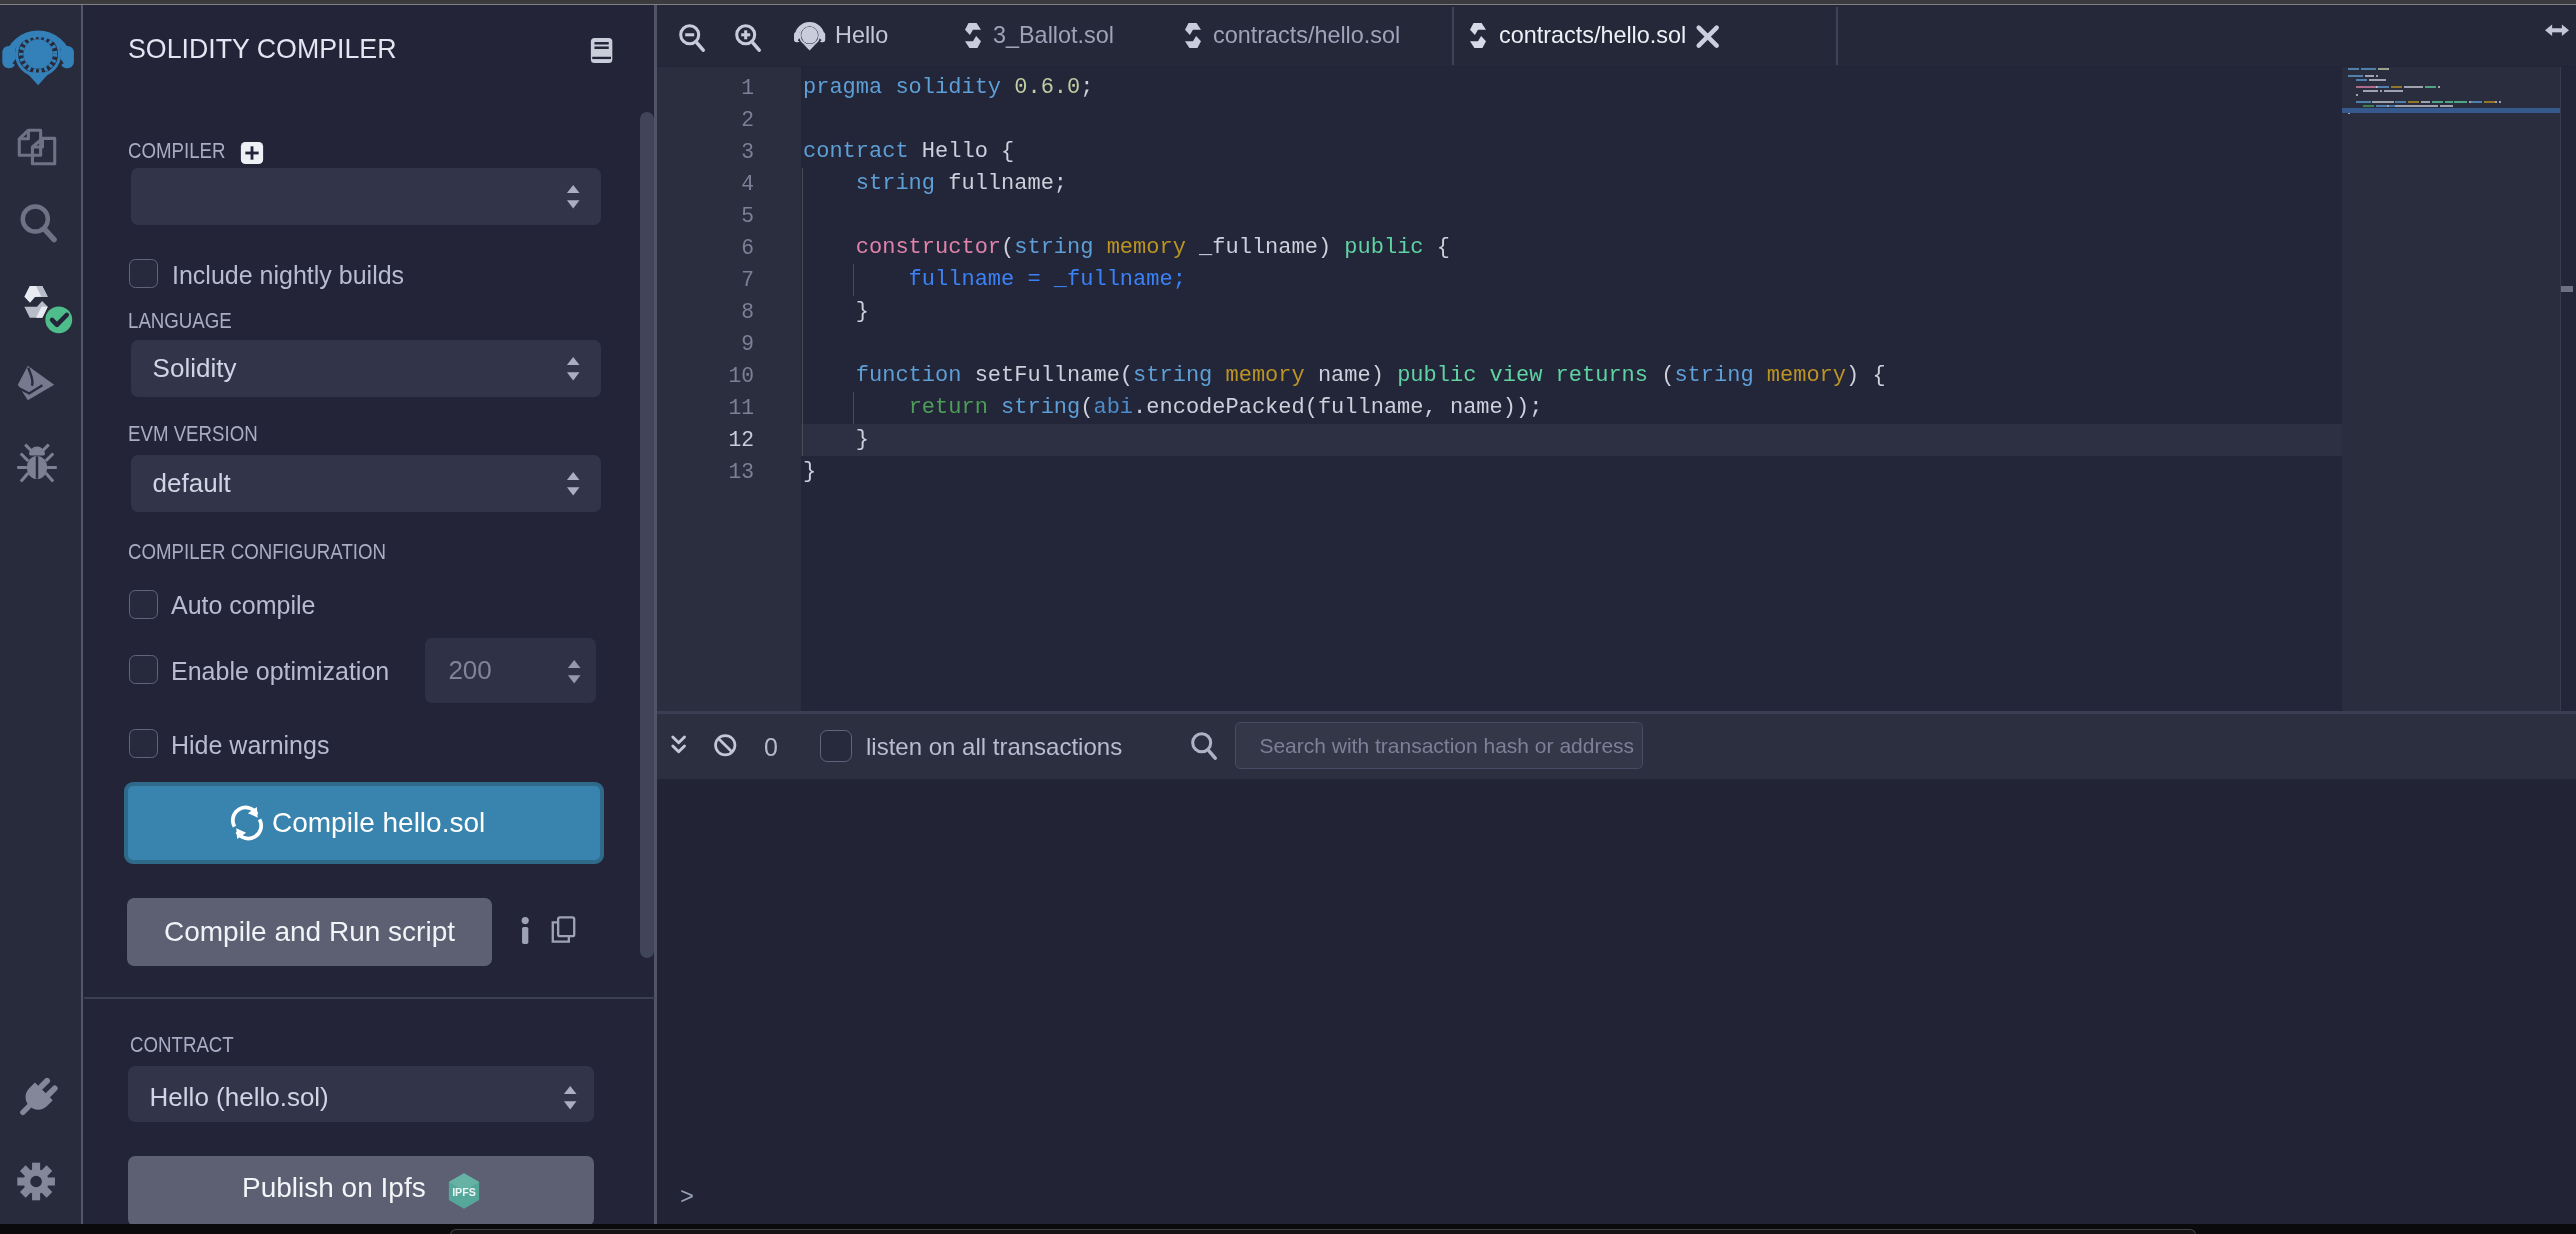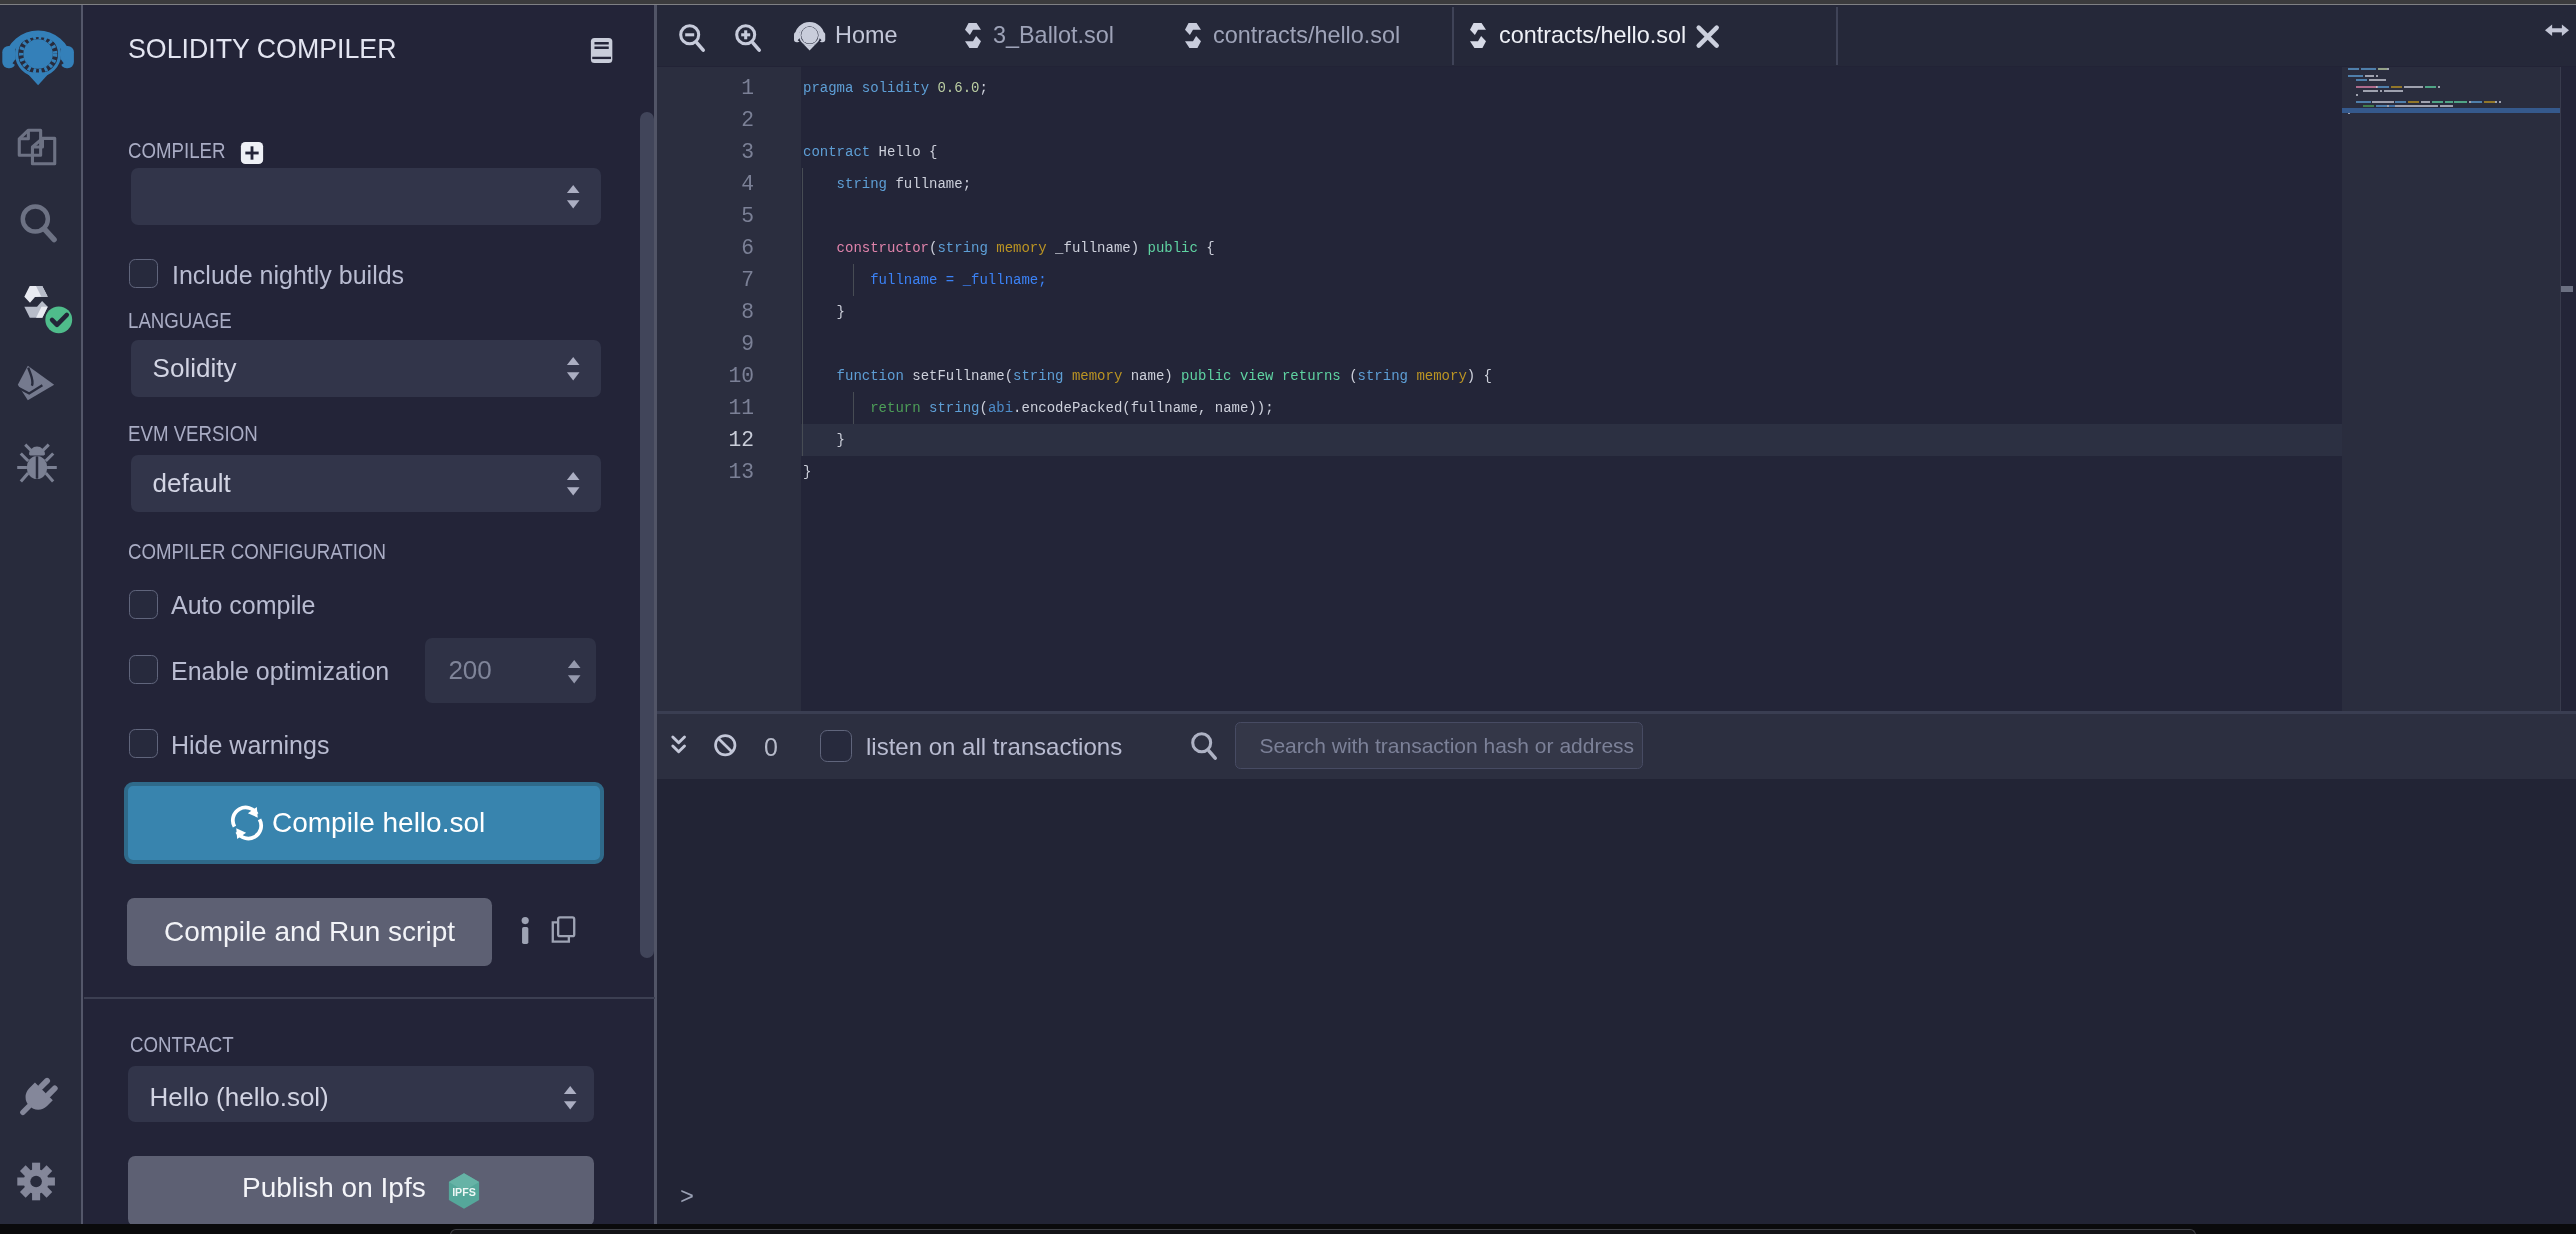--- a/index.html
+++ b/index.html
@@ -1,17 +1,17 @@
 <!DOCTYPE html>
 <html style="font-size:14.4px"><head><meta charset="utf-8"><style>
 * { margin:0; padding:0; box-sizing:border-box; }
 html,body { width:2576px; height:1235px; background:#222336; overflow:hidden; }
 body { font-family:"Liberation Sans", sans-serif; position:relative; -webkit-font-smoothing:antialiased; }
 .abs { position:absolute; }
-.cl { position:absolute; left:803px; height:32px; line-height:32px; font-family:"Liberation Mono",monospace; font-size:14px; white-space:pre; }
+.cl { position:absolute; left:803px; height:32px; line-height:32px; font-family:"Liberation Mono",monospace; font-size:22px; white-space:pre; }
 .ln { position:absolute; right:0; height:32px; line-height:32px; font-family:"Liberation Mono",monospace; font-size:21.3px; }
 .lbl { position:absolute; font-size:22.5px; color:#a9acc4; transform:scaleX(0.83); transform-origin:0 50%; }
 .sel { position:absolute; width:470px; height:57px; border-radius:7.2px; background:#32354a; }
 .sel .tx { position:absolute; left:21.6px; top:0; height:57px; line-height:57px; font-size:26px; color:#d2d4e3; }
 .cb { position:absolute; width:29px; height:29px; border-radius:6.3px; border:1.8px solid #60657c; background:#272a3d; }
 .cblbl { position:absolute; font-size:25px; color:#b9bcd1; }
 svg { position:absolute; overflow:visible; }
 </style></head><body>
 
 <div class="abs" style="left:0;top:0;width:2576px;height:3.6px;background:#3b3b3d"></div>
@@ -237,21 +237,21 @@
   <g fill="#c9cddb">
     <rect x="0" y="28" width="16" height="26" rx="7"></rect>
     <rect x="64" y="28" width="16" height="26" rx="7"></rect>
     <polygon points="16,50 64,50 40,75"></polygon>
   </g>
   <path d="M7 40 A33 33 0 0 1 73 40" stroke="#c9cddb" stroke-width="10" fill="none"></path>
   <path d="M12 46 Q40 70 68 46" stroke="#252839" stroke-width="8" fill="none"></path>
   <circle cx="40" cy="36" r="25" fill="none" stroke="#c9cddb" stroke-width="4.5"></circle>
   <circle cx="40" cy="36" r="21.5" fill="#c9cddb"></circle>
 </svg>
-<div class="abs" style="left:835px;top:5.4px;height:61px;line-height:61px;font-size:23.4px;color:#c3c7d8">Home</div>
+<div class="abs" style="left:835px;top:5.4px;height:61px;line-height:61px;font-size:23.4px;color:#c3c7d8">Hello</div>
 
 <svg class="abs" style="left:965px;top:23.4px" width="16" height="25" viewBox="0 0 18 28">
   <polygon points="4,0 13,0 18,7.5 9,7.5 5.5,13.5 0,7.5" fill="#c8ccdc"></polygon>
   <polygon points="14,28 5,28 0,20.5 9,20.5 12.5,14.5 18,20.5" fill="#c8ccdc"></polygon>
 </svg>
 <div class="abs" style="left:993px;top:5.4px;height:61px;line-height:61px;font-size:23.4px;color:#9ea3b8">3_Ballot.sol</div>
 
 <svg class="abs" style="left:1185px;top:23.4px" width="16" height="25" viewBox="0 0 18 28">
   <polygon points="4,0 13,0 18,7.5 9,7.5 5.5,13.5 0,7.5" fill="#c8ccdc"></polygon>
   <polygon points="14,28 5,28 0,20.5 9,20.5 12.5,14.5 18,20.5" fill="#c8ccdc"></polygon>

